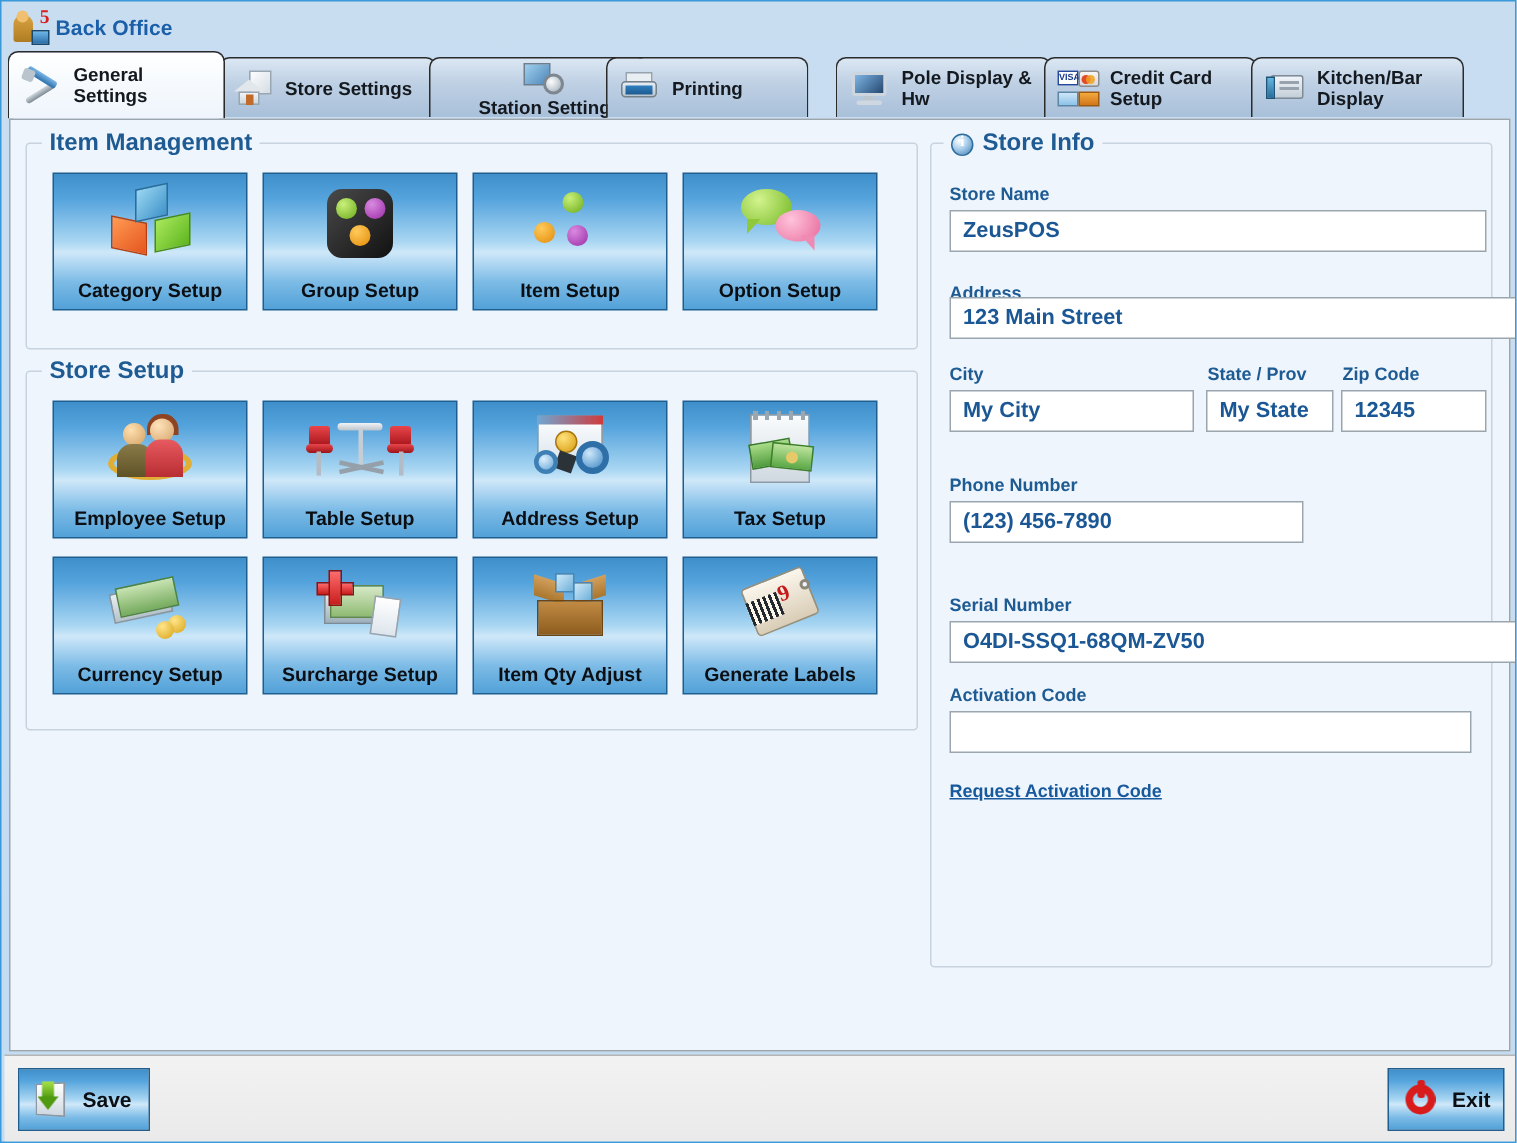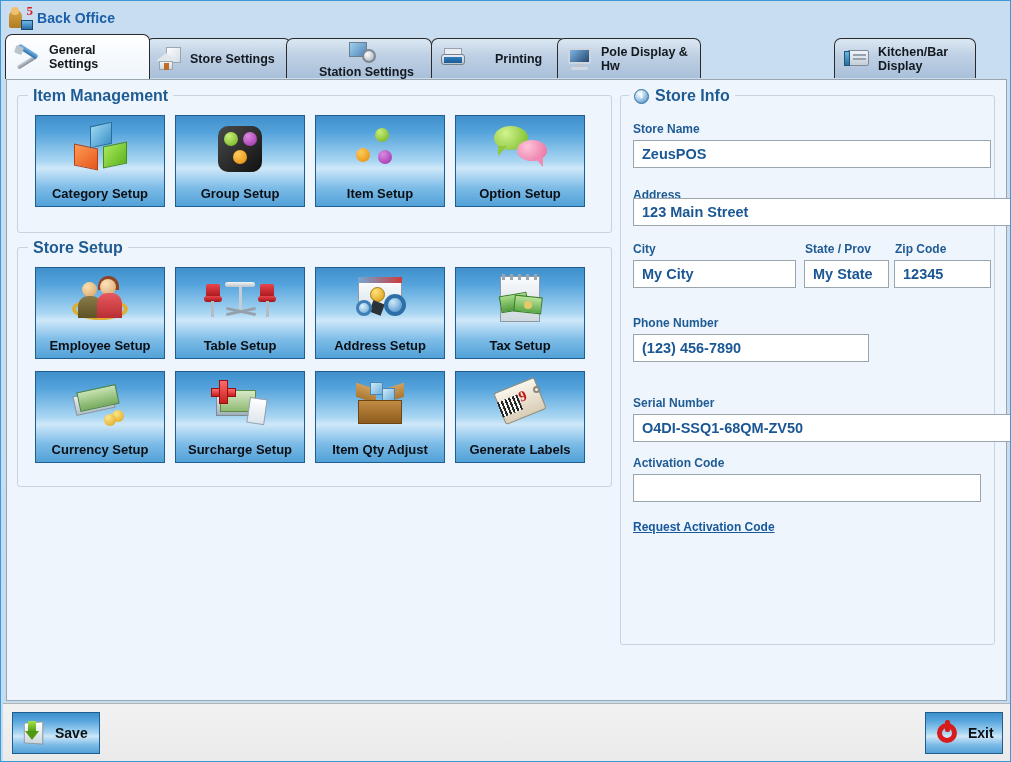--- a/index.html
+++ b/index.html
@@ -560,39 +560,49 @@
     </div>
 
     <div class="tab" style="left:283px; width:146px;flex-direction:column;">
       <div class="tab-ico ico-station">
         <div class="pic"></div>
           <div class="gear"></div>
       </div>
       <div class="tab-label">Station Settings</div>
     </div>
 
-    <div class="tab" style="left:428px; width:135px;gap:20px;">
+    <div class="tab" style="left:401px; width:135px;">
       <div class="tab-ico ico-printer">
         <div class="top"></div>
           <div class="mid"></div>
           <div class="slot"></div>
       </div>
       <div class="tab-label">Printing</div>
     </div>
 
     <div class="tab" style="left:554px; width:144px;">
       <div class="tab-ico ico-pole">
         <div class="screen"></div>
           <div class="stand"></div>
           <div class="base"></div>
       </div>
       <div class="tab-label">Pole Display &amp;
 Hw</div>
     </div>
 
+    <div class="tab" style="left:693px; width:142px;">
+      <div class="tab-ico ico-cc">
+        <div class="visa">VISA</div>
+          <div class="mc"></div>
+          <div class="c3"></div>
+          <div class="c4"></div>
+      </div>
+      <div class="tab-label">Credit Card
+Setup</div>
+    </div>
 
     <div class="tab" style="left:831px; width:142px;">
       <div class="tab-ico ico-kitchen">
         <div class="unit"></div>
           <div class="side"></div>
           <div class="line"></div>
           <div class="line2"></div>
       </div>
       <div class="tab-label">Kitchen/Bar
 Display</div>

